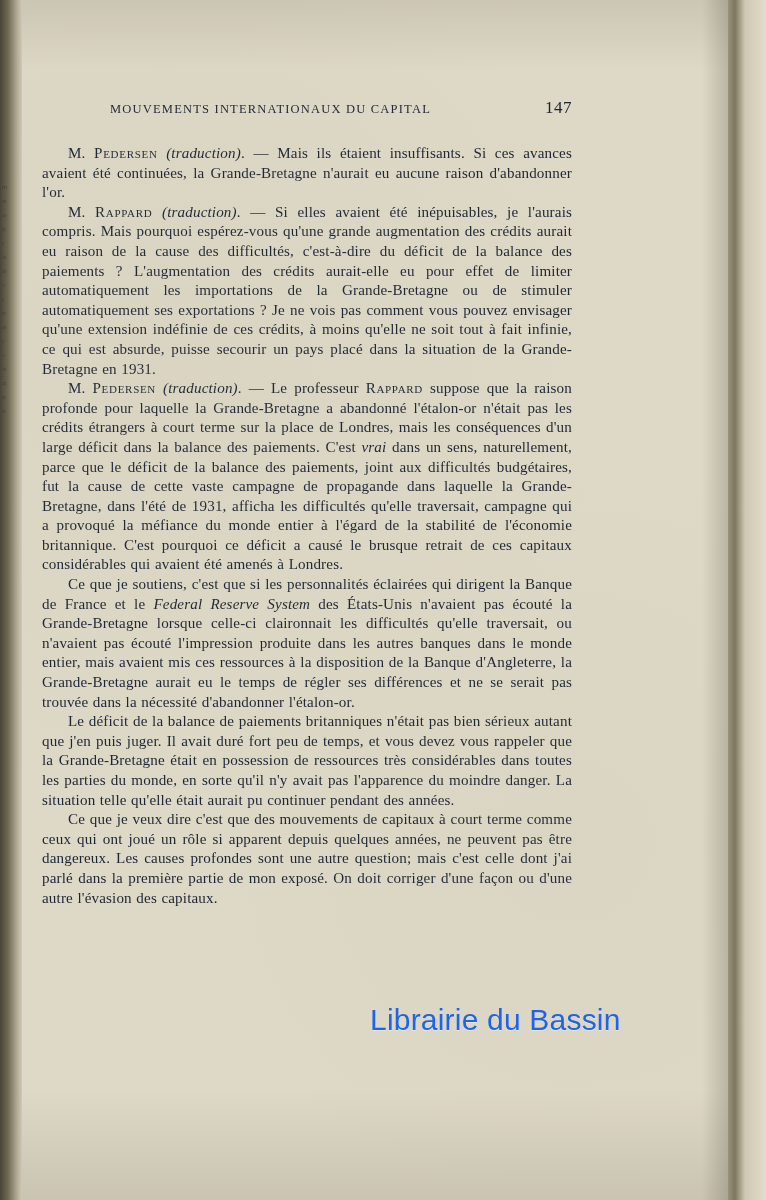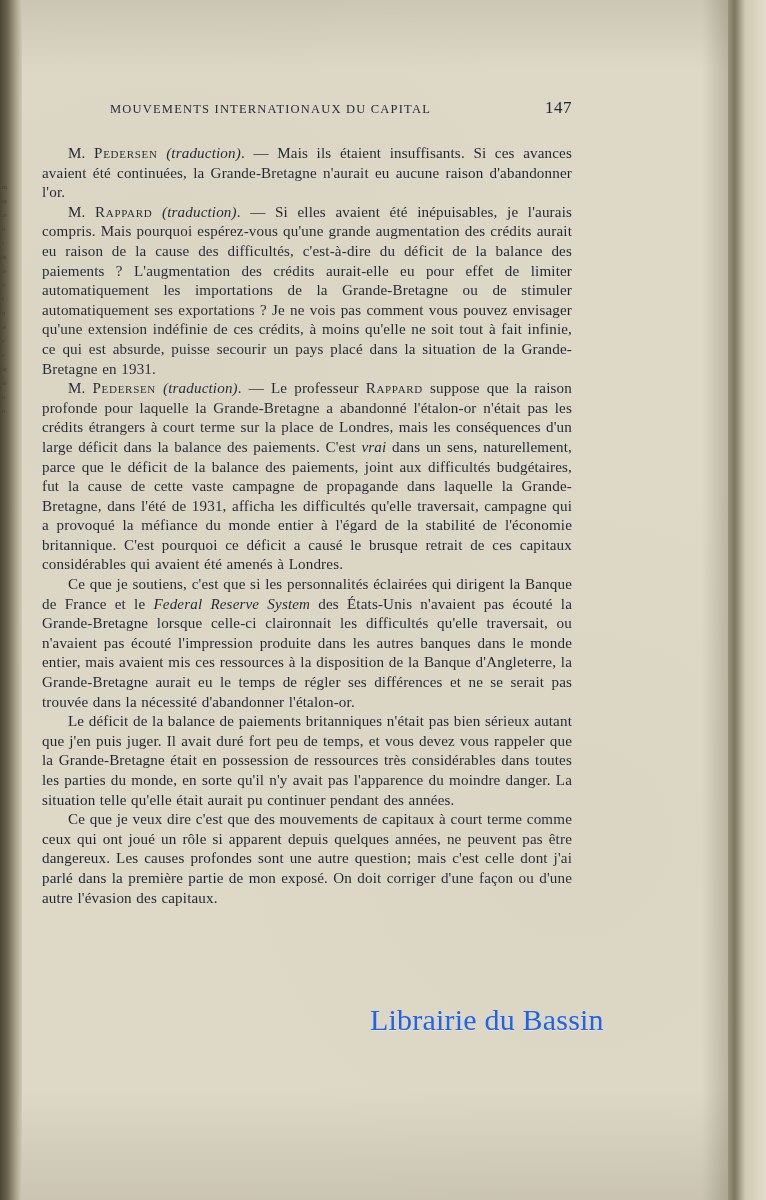--- a/index.html
+++ b/index.html
@@ -124,21 +124,21 @@
     font-variant: small-caps;
     letter-spacing: .7px;
   }
   .it { font-style: italic; }
 
   
   .watermark {
     position: absolute;
     left: 370px;
     top: 1003px;
-    font-family: Liberation Serif, serif;
+    font-family: Liberation Sans, sans-serif;
     font-size: 30px;
     color: #1e63e8;
     letter-spacing: .2px;
     white-space: nowrap;
     text-shadow: 0 1px 0 rgba(255,255,255,0.35);
   }
 
   
   .grain {
     position: absolute;

